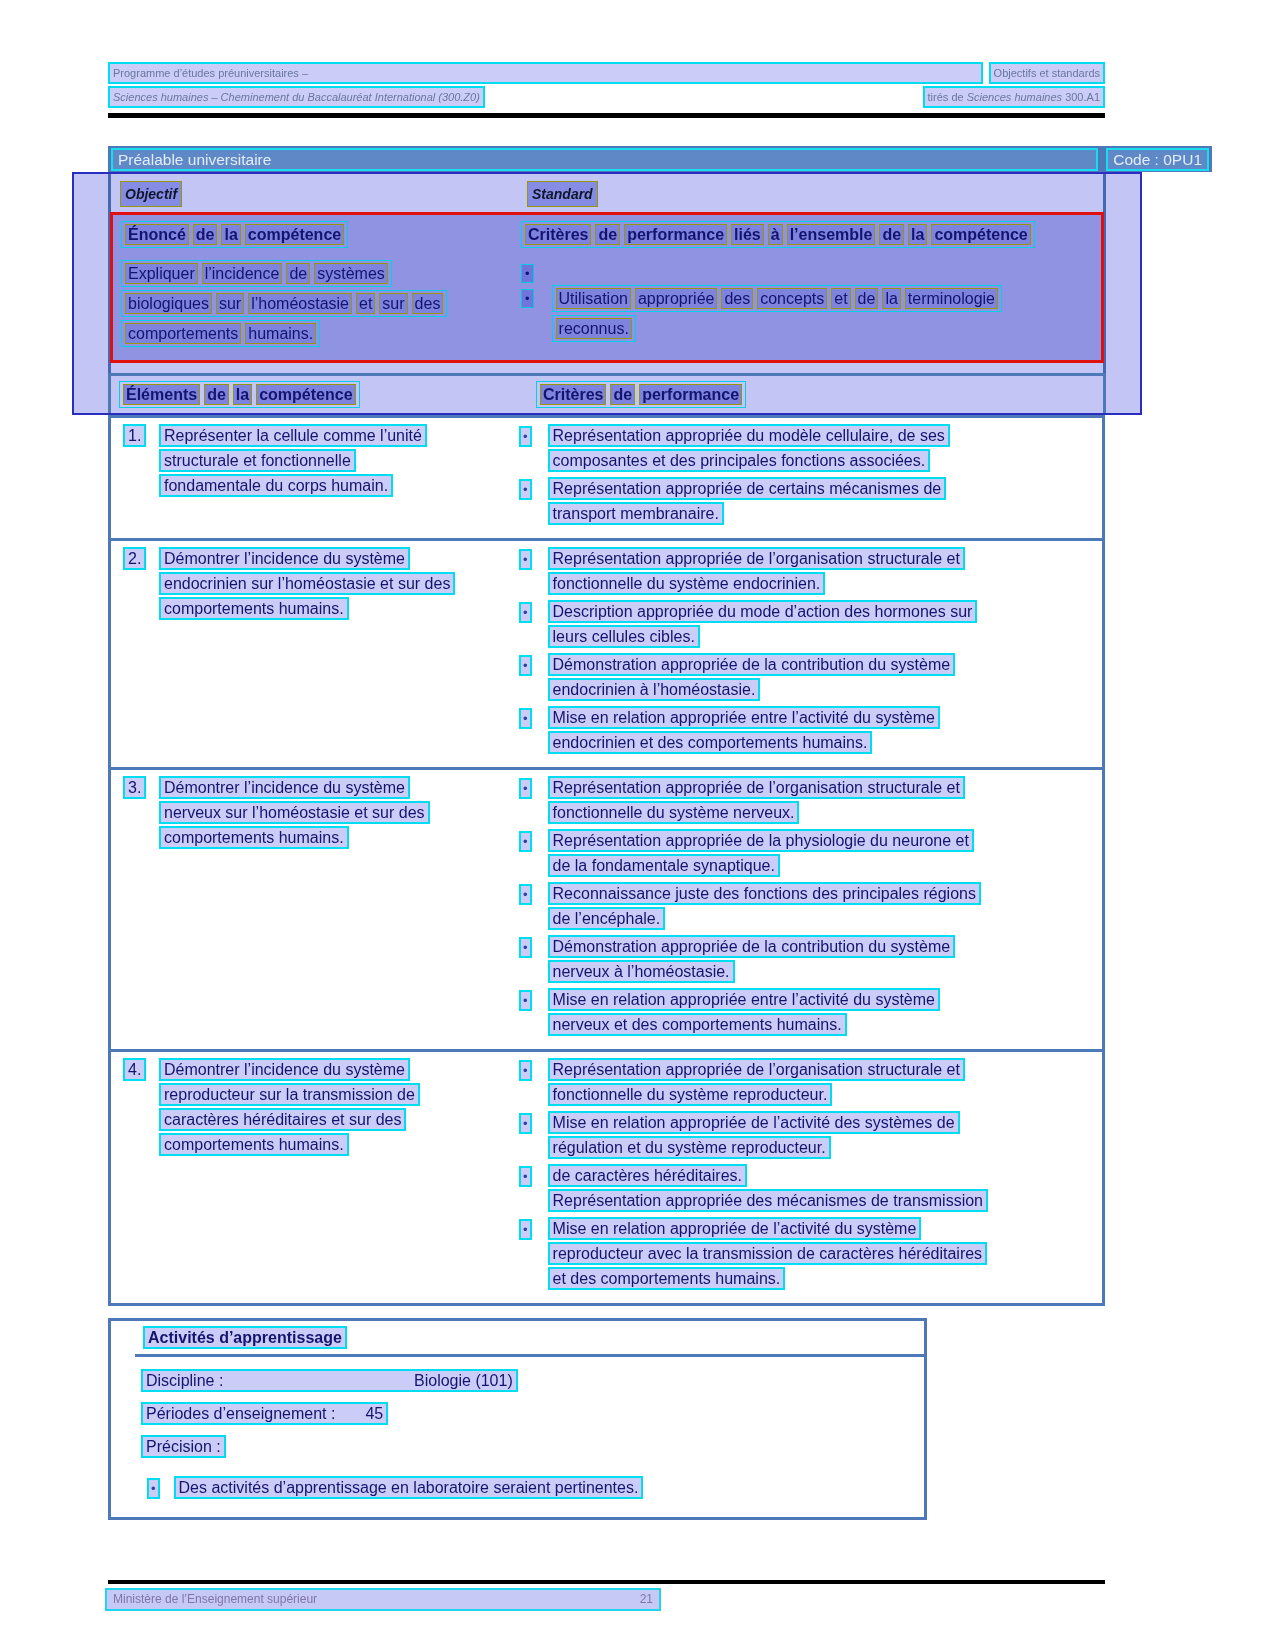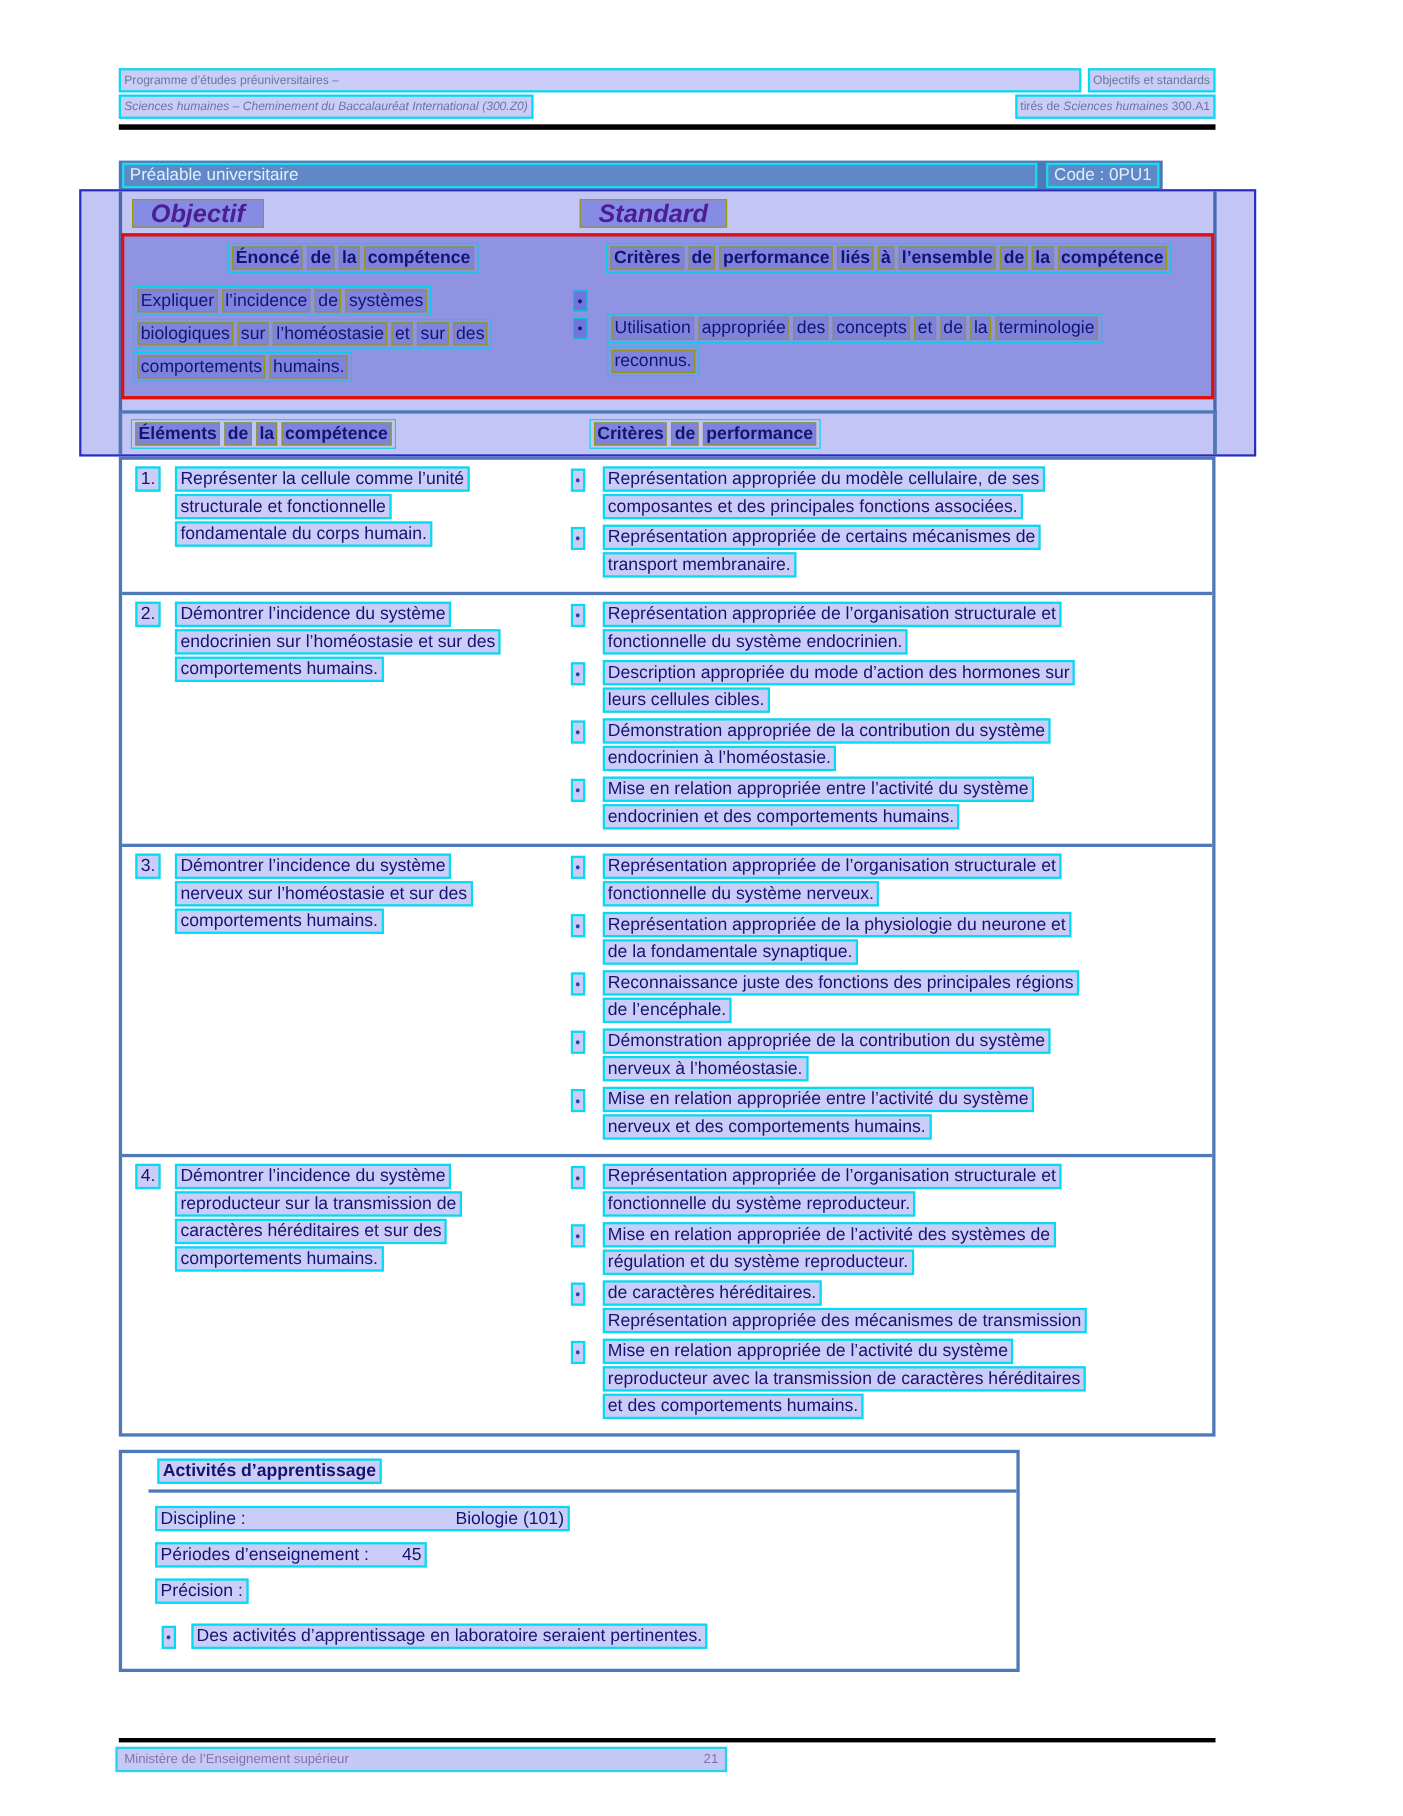--- a/index.html
+++ b/index.html
@@ -18,48 +18,48 @@
   .italic{font-style:italic;}
   .rule{height:5px;background:#000;}
 
   
   .wlrow{height:30px;}
   .wl{display:inline-block;border:1px solid #00d0e8;padding:2px 3px;white-space:nowrap;}
   .wb{display:inline-block;background:#7e83de;border:1px solid #97970a;padding:0 2px;
       margin-right:4px;color:#14146e;font-size:16px;line-height:19px;}
   .wb:last-child{margin-right:0;}
   .hdr .wb{font-weight:bold;}
-  .wb.big{font-size:23px;line-height:24px;font-weight:bold;font-style:italic;
-      background:#868be4;color:#4c1d95;padding:0 16px;}
+  .wb.big{font-size:14px;line-height:24px;font-weight:bold;font-style:italic;
+      background:#868be4;color:#0f172a;padding:0 4px;}
   .wbdot{display:inline-block;background:#6f75da;border:1px solid #00c8e0;color:#141478;
       font-size:13px;line-height:17px;padding:0 3px;margin:4px 18px 0 0;}
 
   
   .doc-header{margin:62px 0 0 108px;width:997px;}
   .hrow{display:flex;justify-content:space-between;align-items:flex-start;margin-bottom:2px;}
   .grow{flex:1;margin-right:6px;}
   .doc-header .rule{margin-top:5px;}
 
   
-  .prealable-bar{margin:28px 0 0 108px;width:949px;background:#4d79b8;height:26px;
+  .prealable-bar{margin:28px 0 0 108px;width:1104px;background:#4d79b8;height:26px;
       display:flex;align-items:center;justify-content:flex-start;padding:0 3px;box-sizing:border-box;}
   .prealable-bar .grow{flex:1;margin-right:8px;}
 
   
   .bigbox{position:relative;margin-left:72px;width:1070px;background:#c3c6f4;
       border:2px solid #2a2ec0;box-sizing:border-box;}
   .bigbox::before,.bigbox::after{content:"";position:absolute;top:0;bottom:0;width:3px;background:#4668b0;}
   .bigbox::before{left:34px;} .bigbox::after{right:34px;}
   .obj-row{display:flex;padding:7px 0 5px 46px;position:relative;z-index:1;}
   .obj-left{width:407px;}
   .redbox{position:relative;z-index:1;margin:0 36px;border:3px solid #e01010;background:#8f93e2;
       padding:5px 6px 10px 6px;}
   .rb-colL{width:400px;}
   .rb-colR{flex:1;}
-  .rb-header{display:flex;padding:1px 0 4px 2px;text-align:center;}
+  .rb-header{display:flex;padding:1px 0 4px 2px;}
   .rb-body{display:flex;margin-top:8px;padding-left:2px;}
   .rb-bullet{display:flex;align-items:flex-start;margin-bottom:2px;}
   .elements-row{position:relative;z-index:1;display:flex;margin:10px 34px 0 34px;
       border:3px solid #4d79b8;border-bottom:none;padding:5px 0 5px 8px;gap:16px;}
   .el-left{width:401px;}
 
   
   .items-table{margin-left:108px;width:997px;border:3px solid #4d79b8;box-sizing:border-box;background:#fff;}
   .item-row{display:flex;padding:6px 6px 8px 4px;border-bottom:3px solid #4d79b8;}
   .item-row:last-child{border-bottom:none;}

